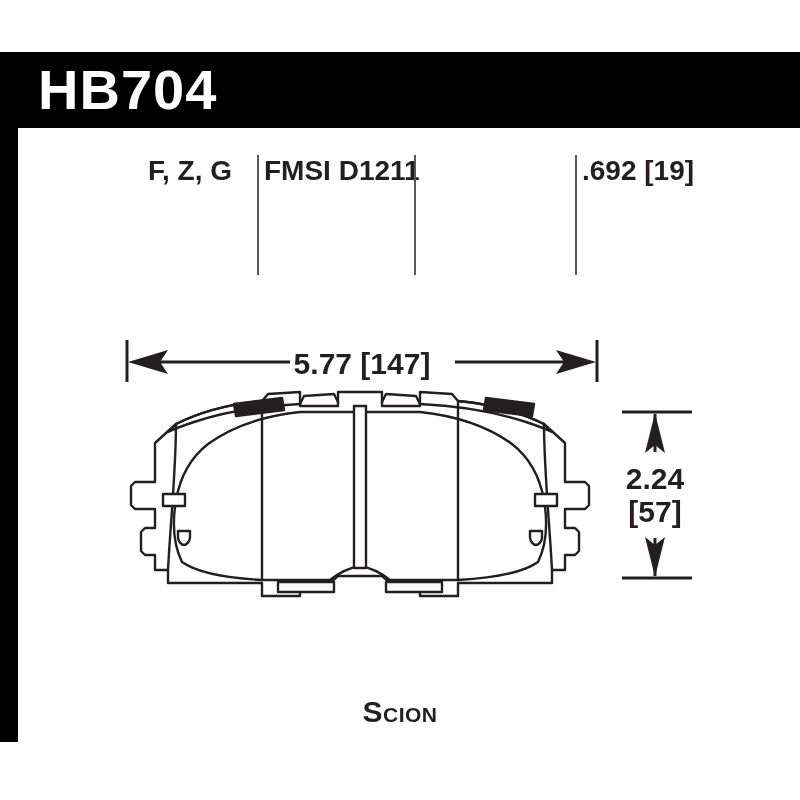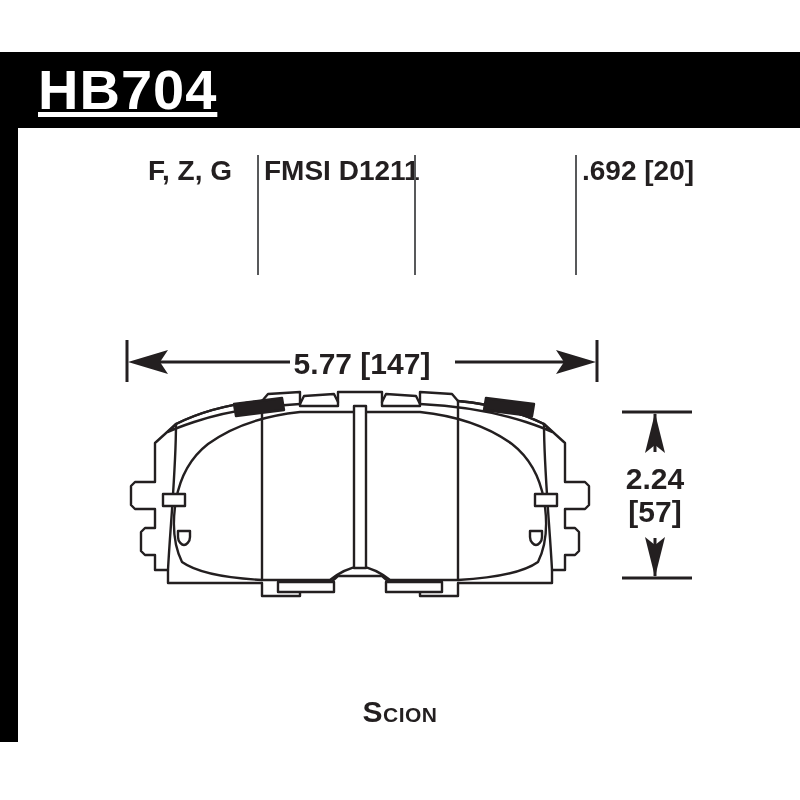--- a/index.html
+++ b/index.html
@@ -40,21 +40,20 @@
   .part-number {
     position: absolute;
     left: 38px;
     top: 58px;
     font-size: 56px;
     font-weight: bold;
     letter-spacing: 1px;
     color: #ffffff;
     line-height: 64px;
     white-space: nowrap;
-    text-decoration: underline;
   }
   .spec-row {
     position: absolute;
     left: 18px;
     top: 155px;
     width: 680px;
     height: 45px;
   }
   .spec-compounds {
     position: absolute;
@@ -118,21 +117,21 @@
   <div class="frame-left-bar"></div>
 
   <div class="part-number">HB704</div>
 
   <div class="spec-row">
     <div class="spec-compounds">F, Z, G</div>
     <div class="divider d1"></div>
     <div class="spec-fmsi">FMSI D1211</div>
     <div class="divider d2"></div>
     <div class="divider d3"></div>
-    <div class="spec-thickness">.692 [20]</div>
+    <div class="spec-thickness">.692 [19]</div>
   </div>
 
   <svg width="800" height="800" viewBox="0 0 800 800" style="position:absolute; left:0; top:0;">
 
     <g>
 
       <line x1="127" y1="340" x2="127" y2="382" stroke="#231f20" stroke-width="3"></line>
       <line x1="597" y1="340" x2="597" y2="382" stroke="#231f20" stroke-width="3"></line>
 
       <line x1="140" y1="362" x2="290" y2="362" stroke="#231f20" stroke-width="3"></line>

